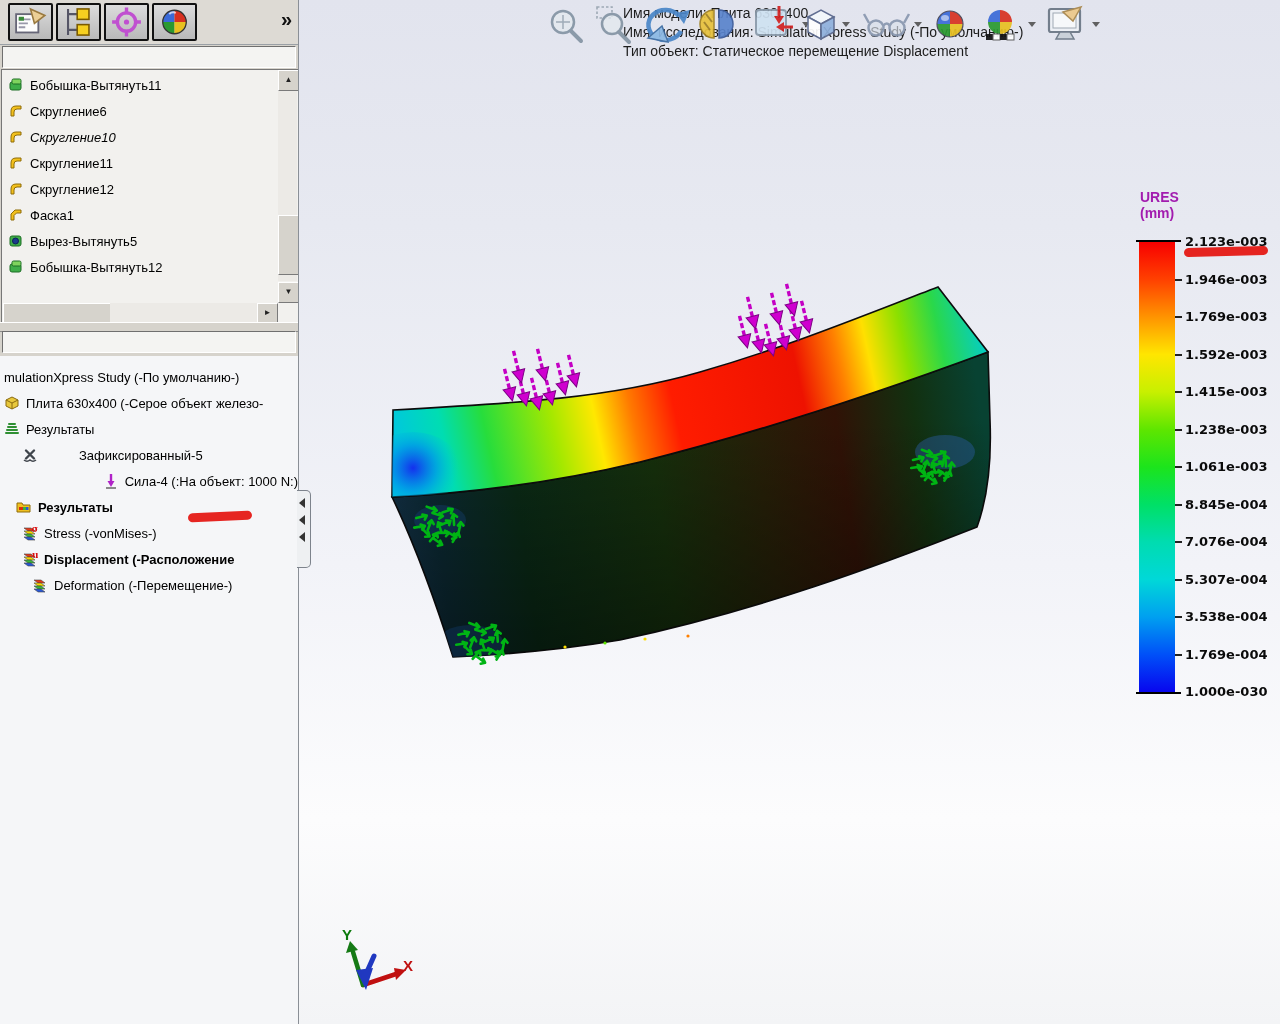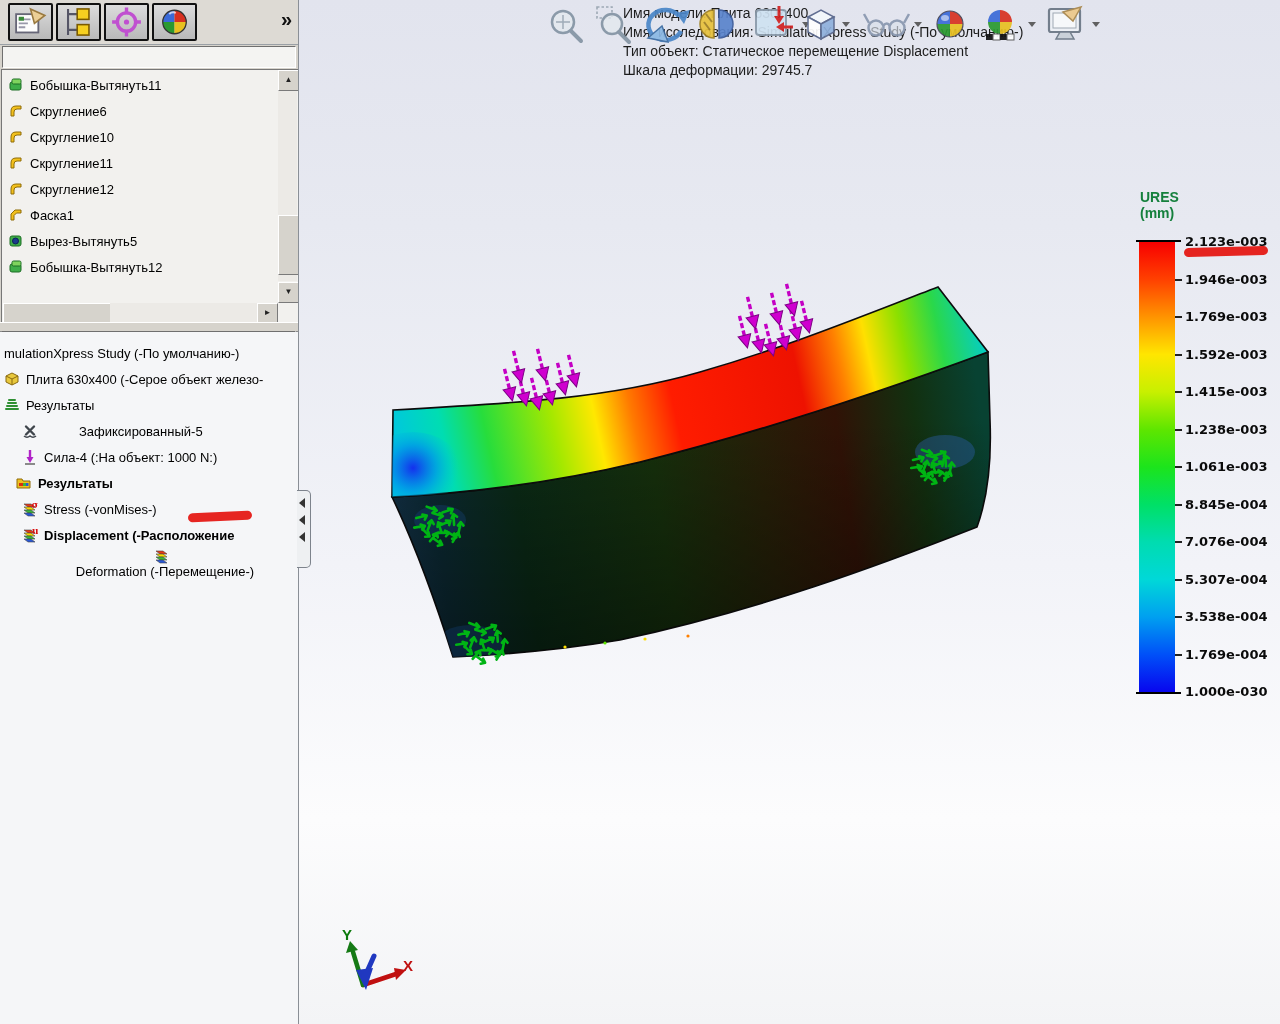--- a/index.html
+++ b/index.html
@@ -6,21 +6,21 @@
   body{width:1280px;height:1024px;position:relative;overflow:hidden;
        font-family:"Liberation Sans",sans-serif;background:#e8eaf0;}
   
   #viewport{position:absolute;left:298px;top:0;right:0;bottom:0;z-index:1;
     background:linear-gradient(180deg,#e2e4ee 0%,#e7e9f1 22%,#f2f3f8 55%,#fcfcfd 80%,#f3f4f6 100%);}
   #model-svg{position:absolute;left:0;top:0;z-index:2;pointer-events:none;}
   #vp-info{position:absolute;left:325px;top:4px;z-index:4;color:#1c1c1c;font-size:14px;line-height:19px;}
   #vp-info div{white-space:pre;}
   
   #legend{position:absolute;z-index:3;left:0;top:0;}
-  #legend-title{position:absolute;left:1140px;top:189px;font-size:14px;font-weight:600;color:#15803d;}
+  #legend-title{position:absolute;left:1140px;top:189px;font-size:14px;font-weight:600;color:#a21caf;}
   #legend-bar{position:absolute;left:1139px;top:242px;width:36px;height:450px;}
   .legend-cap{position:absolute;left:1136px;width:45px;height:2px;background:#000;}
   .legend-label{position:absolute;left:1185px;width:100px;font-family:"DejaVu Sans",sans-serif;
     font-weight:bold;font-size:13px;color:#0a0a0a;}
   .legend-tick{position:absolute;left:1175px;width:7px;height:2px;background:#222;}
   
   .annot{position:absolute;height:9px;border-radius:6px;opacity:.93;}
   #annot-legend{left:1184px;top:247px;width:84px;transform:rotate(-1.6deg);z-index:5;}
   #annot-force{left:188px;top:512px;width:64px;transform:rotate(-2.5deg);z-index:12;}
   
@@ -47,37 +47,36 @@
     border-top:1px solid #fff;border-left:1px solid #fff;border-bottom:1px solid #7a7a7a;border-right:1px solid #7a7a7a;
     font-size:8px;text-align:center;line-height:18px;}
   .sb-track{position:absolute;background:#eceae6;}
   .sb-thumb{position:absolute;background:#d6d3cc;border-top:1px solid #fff;border-left:1px solid #fff;
     border-bottom:1px solid #7a7a7a;border-right:1px solid #7a7a7a;}
   
   #lp-divider{position:absolute;left:0;top:322px;width:298px;height:8px;background:#d6d3cc;
     border-top:1px solid #fff;border-bottom:1px solid #8a8a8a;}
   #lp-path{position:absolute;left:2px;top:331px;width:292px;height:20px;}
   
-  #study-wrap{position:absolute;left:0;top:332px;width:298px;bottom:0;background:#f5f6f8;overflow:hidden;}
+  #study-wrap{position:absolute;left:0;top:356px;width:298px;bottom:0;background:#f5f6f8;overflow:hidden;}
   #study-list{position:absolute;left:0;top:8px;width:298px;}
   
   #splitter-tab{position:absolute;left:297px;top:490px;width:13px;height:76px;z-index:11;
     background:#eef0f2;border:1px solid #7d838c;border-left:none;border-radius:0 5px 5px 0;}
   .tri-left{width:0;height:0;border-top:5px solid transparent;border-bottom:5px solid transparent;
     border-right:6px solid #333;margin:7px auto 7px 2px;}
 </style>
 </head>
 <body>
 
 <div id="viewport">
   <div id="vp-info">
     <div>Имя модели: Плита 630x400</div>
     <div>Имя  исследования: SimulationXpress Study (-По умолчанию-)</div>
     <div>Тип объект: Статическое перемещение Displacement</div>
-    <div>Шкала деформации: 29745.7</div>
   </div>
 </div>
 
 <svg id="model-svg" width="1280" height="1024" viewBox="0 0 1280 1024">
   <defs>
     <linearGradient id="tg" gradientUnits="userSpaceOnUse" x1="392" y1="460" x2="988" y2="330">
       <stop offset="0" stop-color="#00c4e4"></stop>
       <stop offset="0.09" stop-color="#00ddb2"></stop>
       <stop offset="0.16" stop-color="#27dd3c"></stop>
       <stop offset="0.27" stop-color="#a4e800"></stop>
@@ -523,21 +522,21 @@
           <span>Бобышка-Вытянуть11</span>
         </div>
         <div class="tree-row" style="padding-left: 4px;">
           <span class="ticon">
             <svg width="16" height="16" viewBox="0 0 16 16">
               <path d="M3,13 V8 Q3,3 8,3 H13 V6 H9 Q6,6 6,9 V13 Z" fill="#f2c01c" stroke="#8f6d08"></path>
             </svg>
           </span>
           <span>Скругление6</span>
         </div>
-        <div class="tree-row" style="padding-left: 4px;">
+        <div class="tree-row" style="padding-left: 4px; font-style: italic;">
           <span class="ticon">
             <svg width="16" height="16" viewBox="0 0 16 16">
               <path d="M3,13 V8 Q3,3 8,3 H13 V6 H9 Q6,6 6,9 V13 Z" fill="#f2c01c" stroke="#8f6d08"></path>
             </svg>
           </span>
           <span>Скругление10</span>
         </div>
         <div class="tree-row" style="padding-left: 4px;">
           <span class="ticon">
             <svg width="16" height="16" viewBox="0 0 16 16">
@@ -617,21 +616,21 @@
         </div>
         <div class="tree-row" style="padding-left: 22px; gap: 35px;">
           <span class="ticon">
             <svg width="16" height="16" viewBox="0 0 16 16">
               <path d="M4,3.5 L12,11.5 M12,3.5 L4,11.5" stroke="#3f454c" stroke-width="2.4" stroke-linecap="round"></path>
               <path d="M2,13 q3,2.5 6,0 q3,2.5 6,0" stroke="#3f454c" stroke-width="1.6" fill="none"></path>
             </svg>
           </span>
           <span>Зафиксированный-5</span>
         </div>
-        <div class="tree-row" style="padding-left: 22px;">
+        <div class="tree-row" style="padding-left: 22px; justify-content: flex-end;">
           <span class="ticon">
             <svg width="16" height="16" viewBox="0 0 16 16">
               <path d="M8,1 v8" stroke="#b022c8" stroke-width="2.4"></path>
               <path d="M4.5,8 h7 L8,14 Z" fill="#b022c8"></path>
               <path d="M3,15 h10" stroke="#666" stroke-width="1.5"></path>
             </svg>
           </span>
           <span>Сила-4 (:На объект: 1000 N:)</span>
         </div>
         <div class="tree-row bold" style="padding-left: 16px;">
@@ -666,21 +665,21 @@
                 <path d="M2,3 h7 l4,3 h-7 z" fill="#e83818"></path>
                 <path d="M2,6 h7 l4,3 h-7 z" fill="#f8d800"></path>
                 <path d="M2,9 h7 l4,3 h-7 z" fill="#38b838"></path>
                 <path d="M2,12 h7 l4,3 h-7 z" fill="#2858d8"></path>
               </g>
               <text x="10" y="7" font-size="9" font-weight="bold" fill="#d81010" font-family="DejaVu Serif,serif">u</text>
             </svg>
           </span>
           <span>Displacement (-Расположение</span>
         </div>
-        <div class="tree-row" style="padding-left: 32px; flex-direction: column;">
+        <div class="tree-row" style="padding-left: 32px;">
           <span class="ticon">
             <svg width="16" height="16" viewBox="0 0 16 16">
               <g stroke="#444" stroke-width="0.6">
                 <path d="M2,3 h7 l4,3 h-7 z" fill="#e83818"></path>
                 <path d="M2,6 h7 l4,3 h-7 z" fill="#f8d800"></path>
                 <path d="M2,9 h7 l4,3 h-7 z" fill="#38b838"></path>
                 <path d="M2,12 h7 l4,3 h-7 z" fill="#2858d8"></path>
               </g>
             </svg>
           </span>

